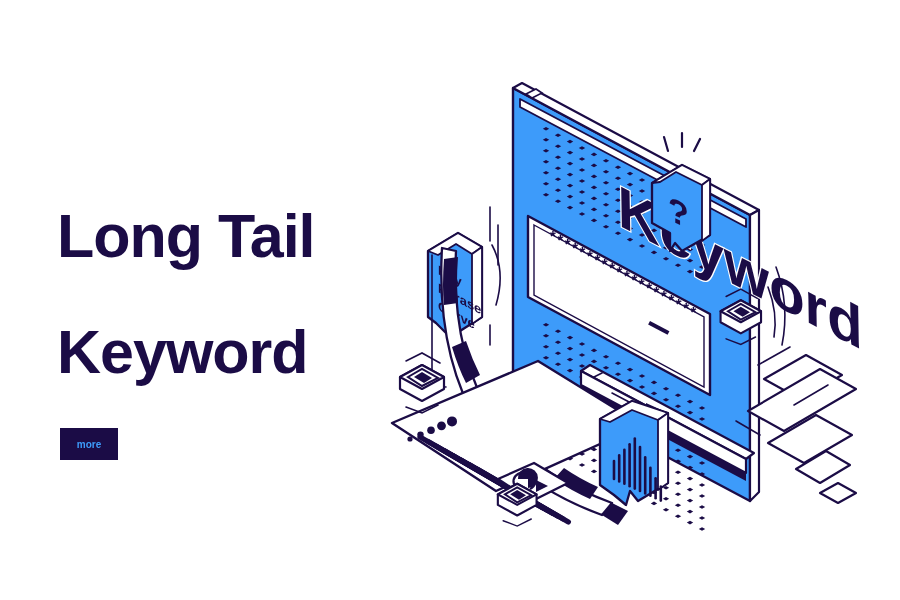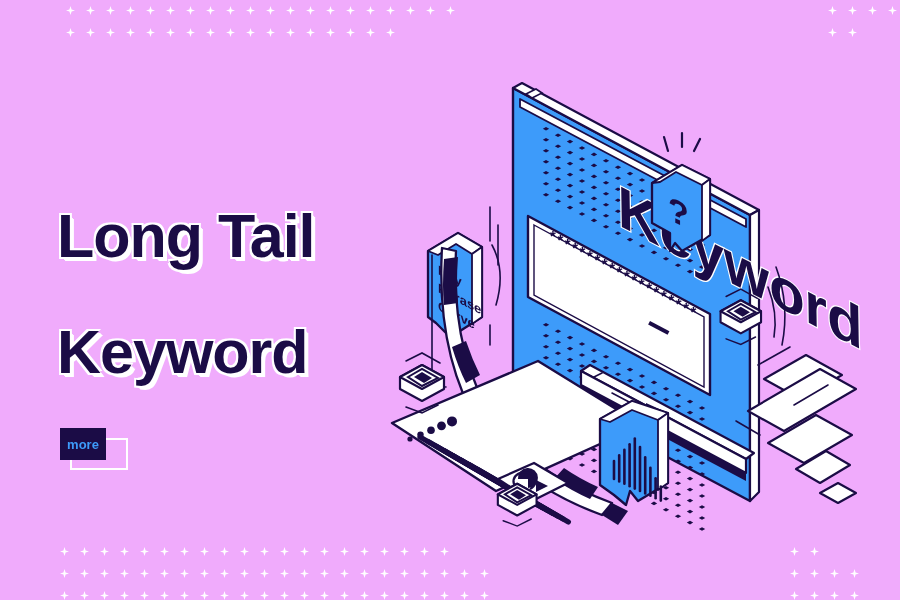--- a/index.html
+++ b/index.html
@@ -5,21 +5,21 @@
   * { margin:0; padding:0; box-sizing:border-box; }
   html,body { width:900px; height:600px; overflow:hidden; }
   body {
     font-family:"Liberation Sans", sans-serif;
     background:#3d9bfa;
     position:relative;
   }
   #stage {
     position:absolute; inset:0;
     width:900px; height:600px;
-    background:#f0abfc;
+    background:#ffffff;
     overflow:hidden;
   }
 
   
   .dotfield { position:absolute; display:grid; }
   .dot {
     width:9px; height:9px;
     background:#ffffff;
     clip-path: polygon(50% 0%, 62% 38%, 100% 50%, 62% 62%, 50% 100%, 38% 62%, 0% 50%, 38% 38%);
   }
@@ -47,24 +47,24 @@
   
   #more-wrap { position:absolute; left:60px; top:428px; width:70px; height:52px; }
   #more-outline {
     position:absolute; left:10px; top:10px;
     width:58px; height:32px;
     border:2.5px solid #ffffff;
     background:transparent;
   }
   #more-button {
     position:absolute; left:0; top:0;
-    width:46px; height:32px;
+    width:58px; height:32px;
     background:#1b0c46;
     color:#3d9bfa;
-    font-size:13px; font-weight:bold;
+    font-size:10px; font-weight:bold;
     display:flex; align-items:center; justify-content:center;
     border:none; cursor:pointer;
     font-family:"Liberation Sans", sans-serif;
   }
 
   
   #illustration { position:absolute; left:350px; top:55px; width:550px; height:490px; }
   #illustration svg { width:100%; height:100%; display:block; }
 
   .ink   { fill:#1b0c46; }

